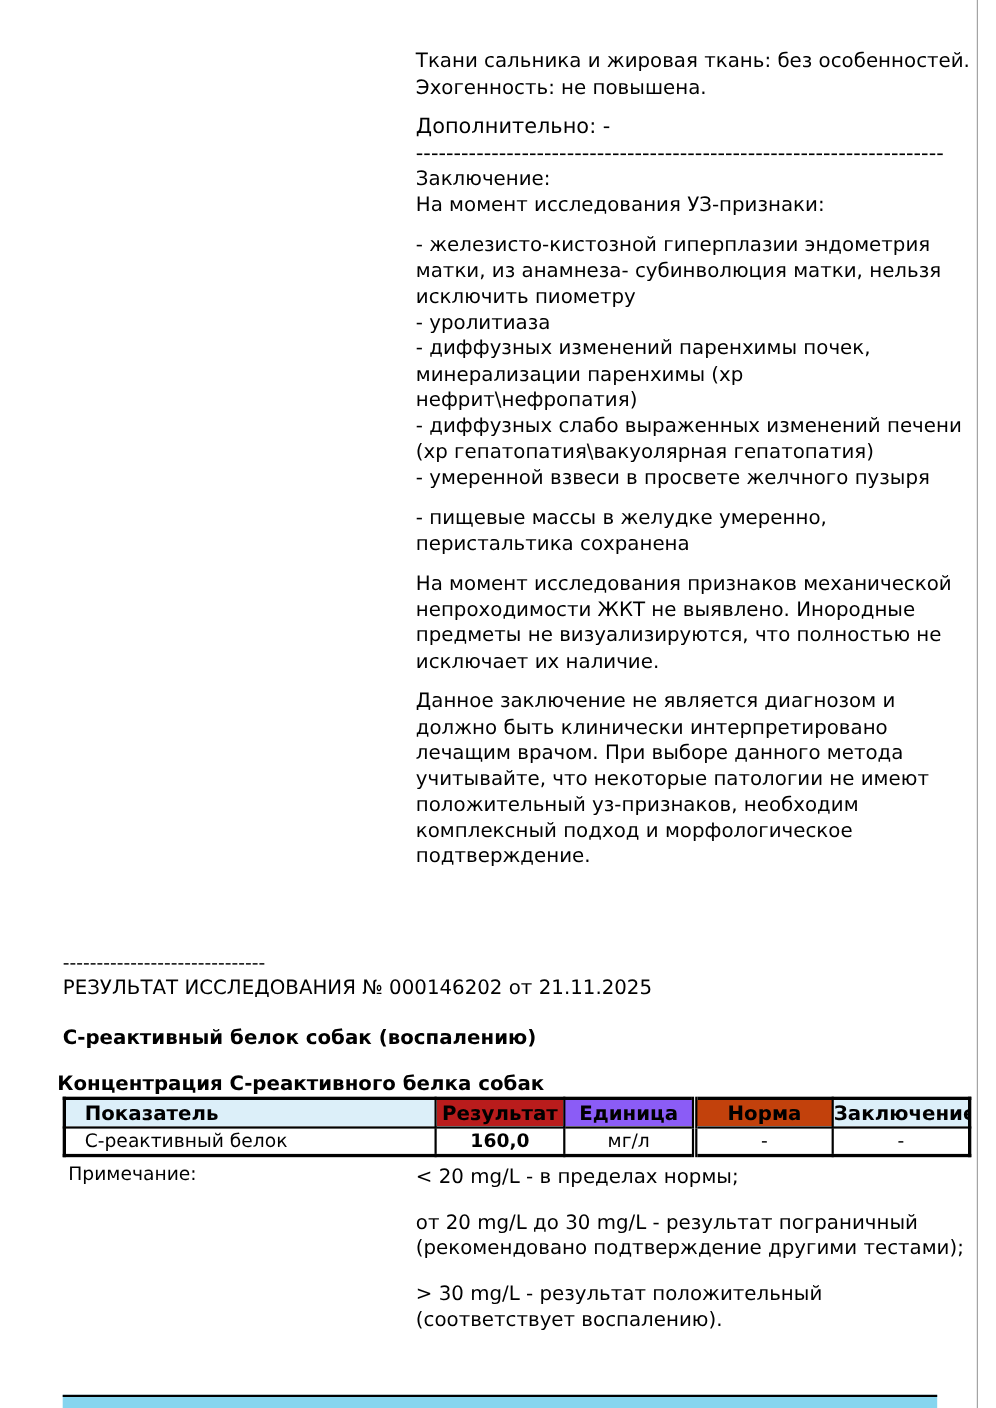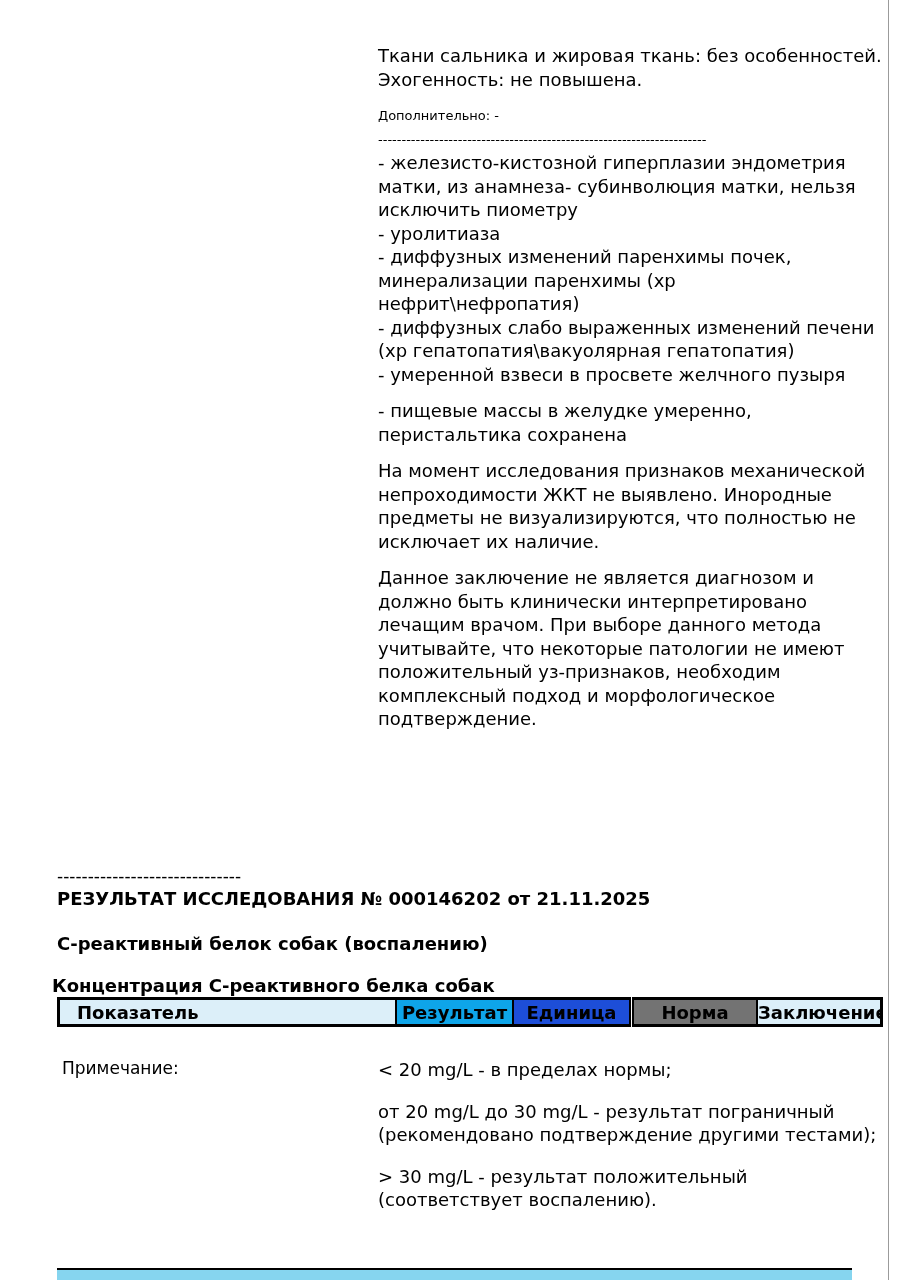--- a/index.html
+++ b/index.html
@@ -11,25 +11,25 @@
     position: relative;
     overflow: hidden;
   }
   .abs { position: absolute; }
   .para {
     white-space: pre;
     font-size: 18px;
     line-height: 23.5px;
     margin: 0 0 13px 0;
   }
-  .line { white-space: pre; font-size: 13px; line-height: 23.5px; margin: 0; }
+  .line { white-space: pre; font-size: 19px; line-height: 23.5px; margin: 0; }
   #report-block { left: 378px; top: 44px; width: 520px; }
 
   #res-separator { left: 57px; top: 866px; font-size: 17px; white-space: pre; }
-  #res-title   { left: 57px; top: 888px; font-size: 18px; font-weight: bold; white-space: pre; }
+  #res-title   { left: 57px; top: 888px; font-size: 18px; font-weight: normal; white-space: pre; }
   #res-name    { left: 57px; top: 933px; font-size: 18px; font-weight: bold; white-space: pre; }
   #res-table-title { left: 52px; top: 975px; font-size: 18px; font-weight: bold; white-space: pre; }
 
   #result-table {
     left: 57px; top: 997px;
     border-collapse: collapse;
     table-layout: fixed;
     width: 802px;
     border: 3px solid #000;
   }
@@ -73,20 +73,22 @@
   }
 </style>
 </head>
 <body>
 
 <div class="abs" id="report-block">
   <div class="para">Ткани сальника и жировая ткань: без особенностей.
 Эхогенность: не повышена.</div>
   <div class="line">Дополнительно: -</div>
   <div class="line">----------------------------------------------------------------------</div>
+  <div class="para">Заключение:
+На момент исследования УЗ-признаки:</div>
   <div class="para">- железисто-кистозной гиперплазии эндометрия
 матки, из анамнеза- субинволюция матки, нельзя
 исключить пиометру
 - уролитиаза
 - диффузных изменений паренхимы почек,
 минерализации паренхимы (хр
 нефрит\нефропатия)
 - диффузных слабо выраженных изменений печени
 (хр гепатопатия\вакуолярная гепатопатия)
 - умеренной взвеси в просвете желчного пузыря</div>
@@ -107,24 +109,31 @@
 
 <div class="abs" id="res-separator">------------------------------</div>
 <div class="abs" id="res-title">РЕЗУЛЬТАТ ИССЛЕДОВАНИЯ № 000146202 от 21.11.2025</div>
 <div class="abs" id="res-name">С-реактивный белок собак (воспалению)</div>
 <div class="abs" id="res-table-title">Концентрация С-реактивного белка собак</div>
 
 <table class="abs" id="result-table">
   <tbody>
       <tr>
     <th class="c0 hdr-cell" style="background: rgb(220, 239, 249);">Показатель</th>
-    <th class="c1 hdr-cell" style="background: #0ea5e9;">Результат</th>
-    <th class="c2 hdr-cell" style="background: #1d4ed8;">Единица</th>
-    <th class="c3 hdr-cell" style="background: #737373; margin-left: 44px;">Норма</th>
+    <th class="c1 hdr-cell" style="background: #b91c1c;">Результат</th>
+    <th class="c2 hdr-cell" style="background: #8b5cf6;">Единица</th>
+    <th class="c3 hdr-cell" style="background: #c2410c; margin-left: 44px;">Норма</th>
     <th class="c4 hdr-cell" style="background: rgb(220, 239, 249);">Заключение</th>
+  </tr>
+  <tr>
+    <td class="c0">С-реактивный белок</td>
+    <td class="c1 bold">160,0</td>
+    <td class="c2">мг/л</td>
+    <td class="c3">-</td>
+    <td class="c4">-</td>
   </tr>
 </tbody>
   </table>
 
 <div class="abs" id="note-label">Примечание:</div>
 
 <div class="abs" id="notes-block">
   <div class="para">&lt; 20 mg/L - в пределах нормы;</div>
   <div class="para">от 20 mg/L до 30 mg/L - результат пограничный
 (рекомендовано подтверждение другими тестами);</div>

